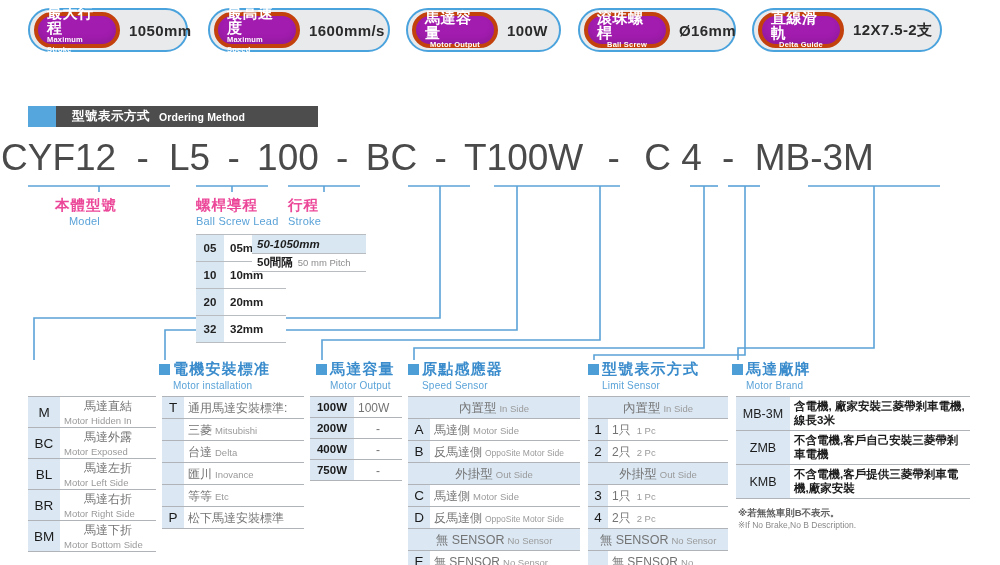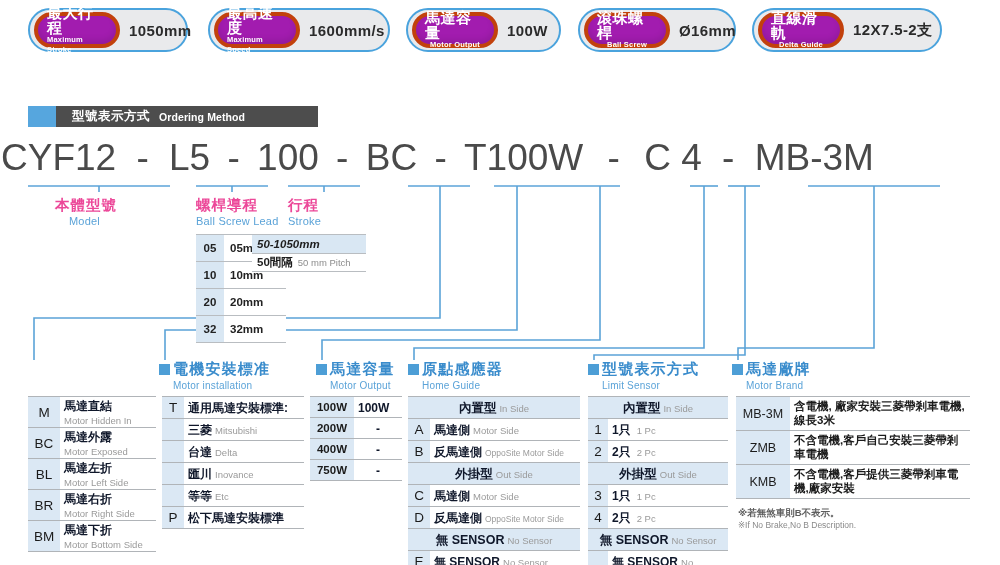--- a/index.html
+++ b/index.html
@@ -99,21 +99,21 @@
     border-bottom: 1px solid #b0b4b8;
     padding: 1px 4px;
     background: #ffffff;
     vertical-align: middle;
   }
   .dtable td.code {
     background: #dbe8f4; text-align: center;
     font-size: 13.5px; color: #1b1b1b; font-weight: normal;
   }
   .dtable td.desc { text-align: left; }
-  .dtable .cn { font-size: 12px; font-weight: bold; color: #0f172a; }
+  .dtable .cn { font-size: 12px; font-weight: normal; color: #737373; text-align: center; }
   .dtable .en { font-size: 9.5px; color: #9a9a9a; margin-left: 3px; font-weight: normal; }
   .dtable td.span {
     background: #dbe8f4; text-align: center;
   }
   .dtable td.span .cn { font-size: 12.5px; }
 
   .brandcell { font-size: 11.5px; font-weight: bold; color: #1b1b1b; line-height: 13.5px; }
 
   .footnote { position: absolute; color: #5e5e5e; }
   .footnote .cn { font-size: 9.5px; display: block; font-weight: bold; }
@@ -276,21 +276,21 @@
         <span class="sq"></span>
         <span class="cn">馬達容量</span>
       </div>
     <div class="en">Motor Output</div>
   </div>
   <div class="ghead" style="left:408px;top:360px;">
     <div class="top">
         <span class="sq"></span>
         <span class="cn">原點感應器</span>
       </div>
-    <div class="en">Home Guide</div>
+    <div class="en">Speed Sensor</div>
   </div>
   <div class="ghead" style="left:588px;top:360px;">
     <div class="top">
         <span class="sq"></span>
         <span class="cn">型號表示方式</span>
       </div>
     <div class="en">Limit Sensor</div>
   </div>
   <div class="ghead" style="left:732px;top:360px;">
     <div class="top">

